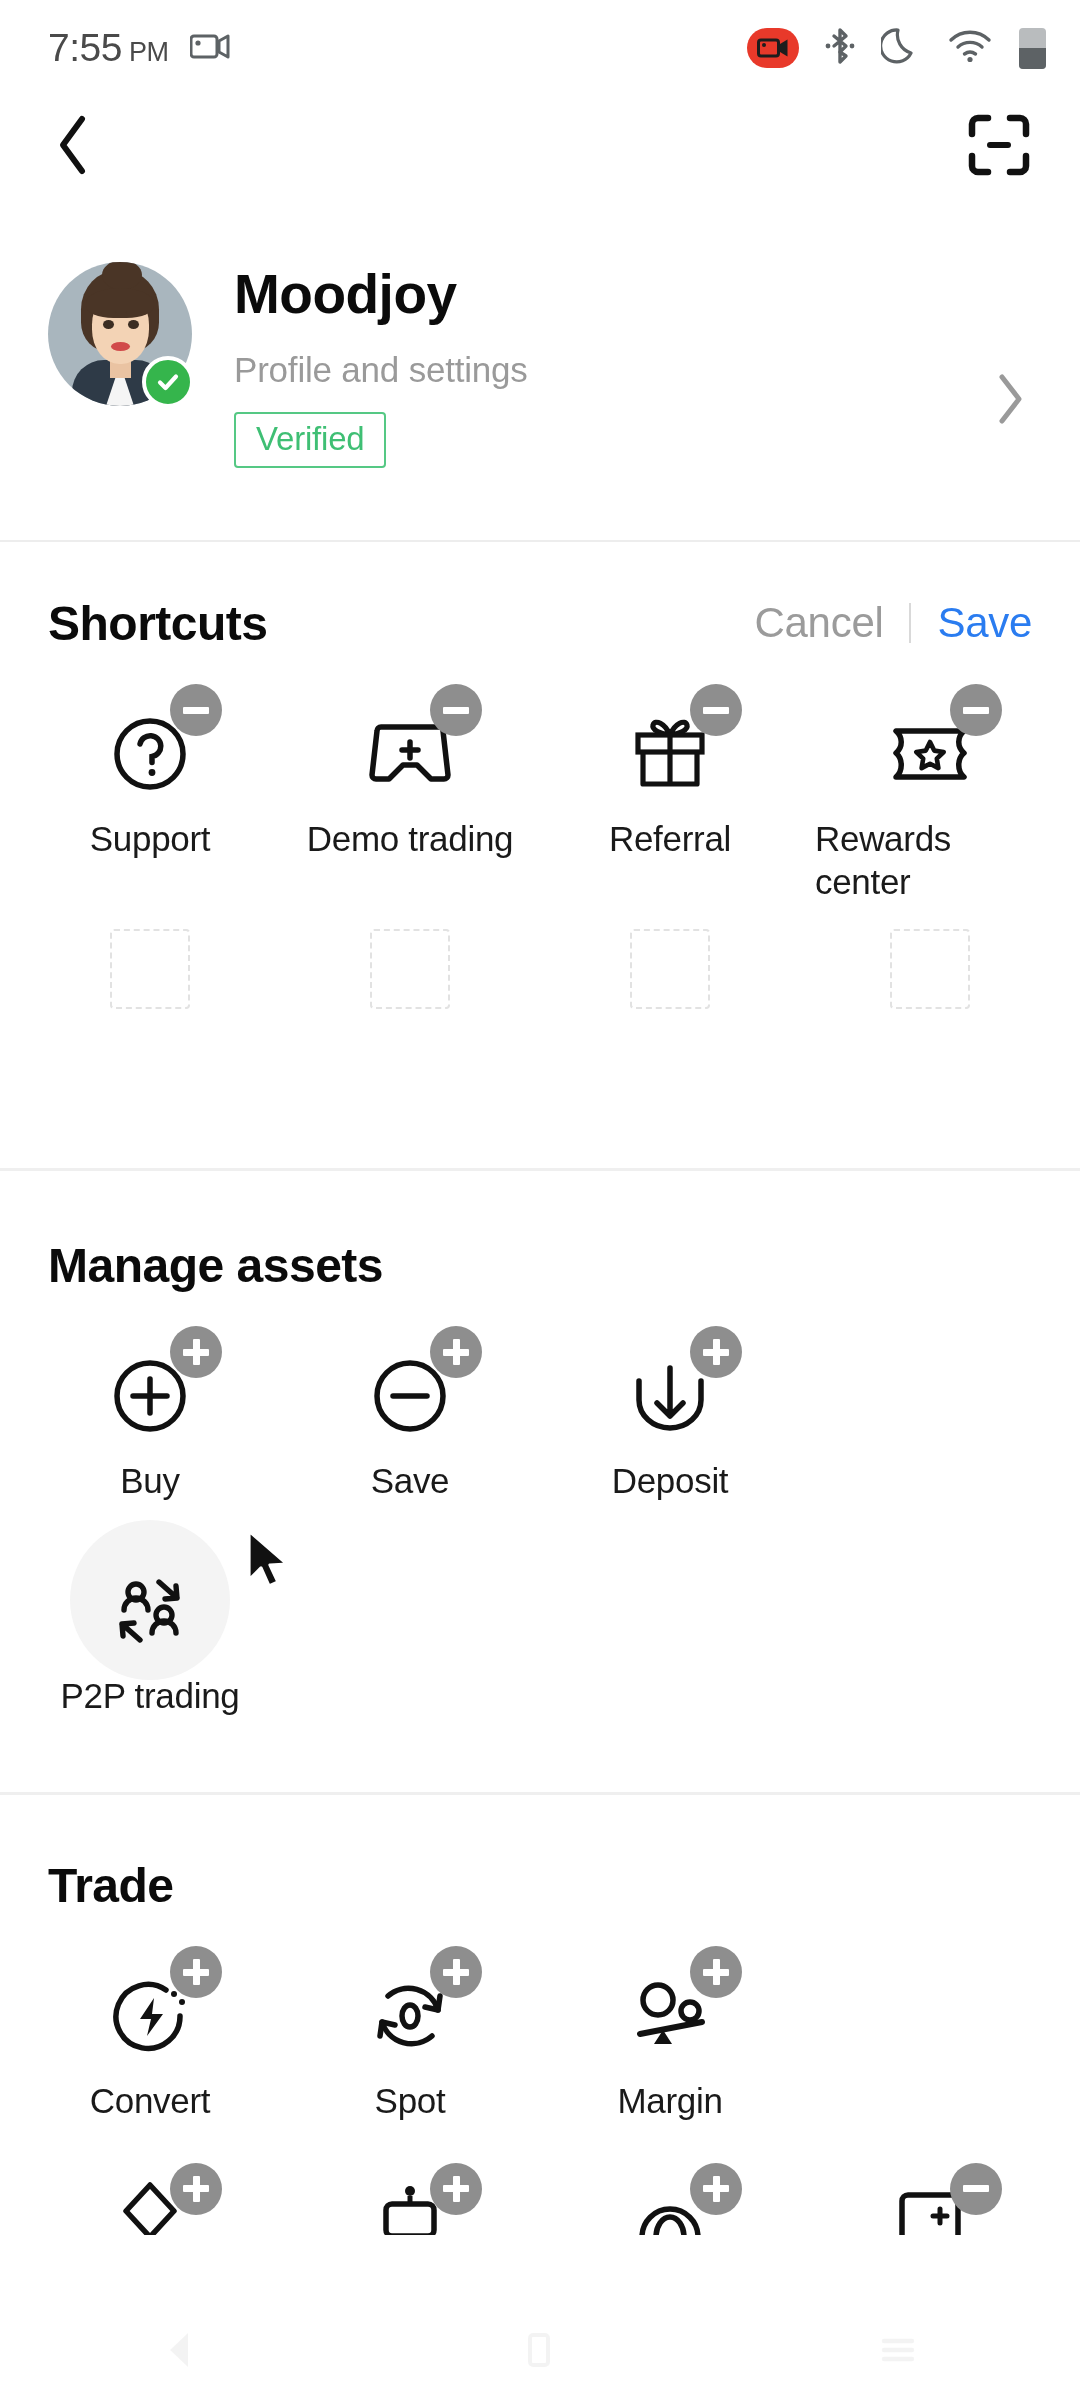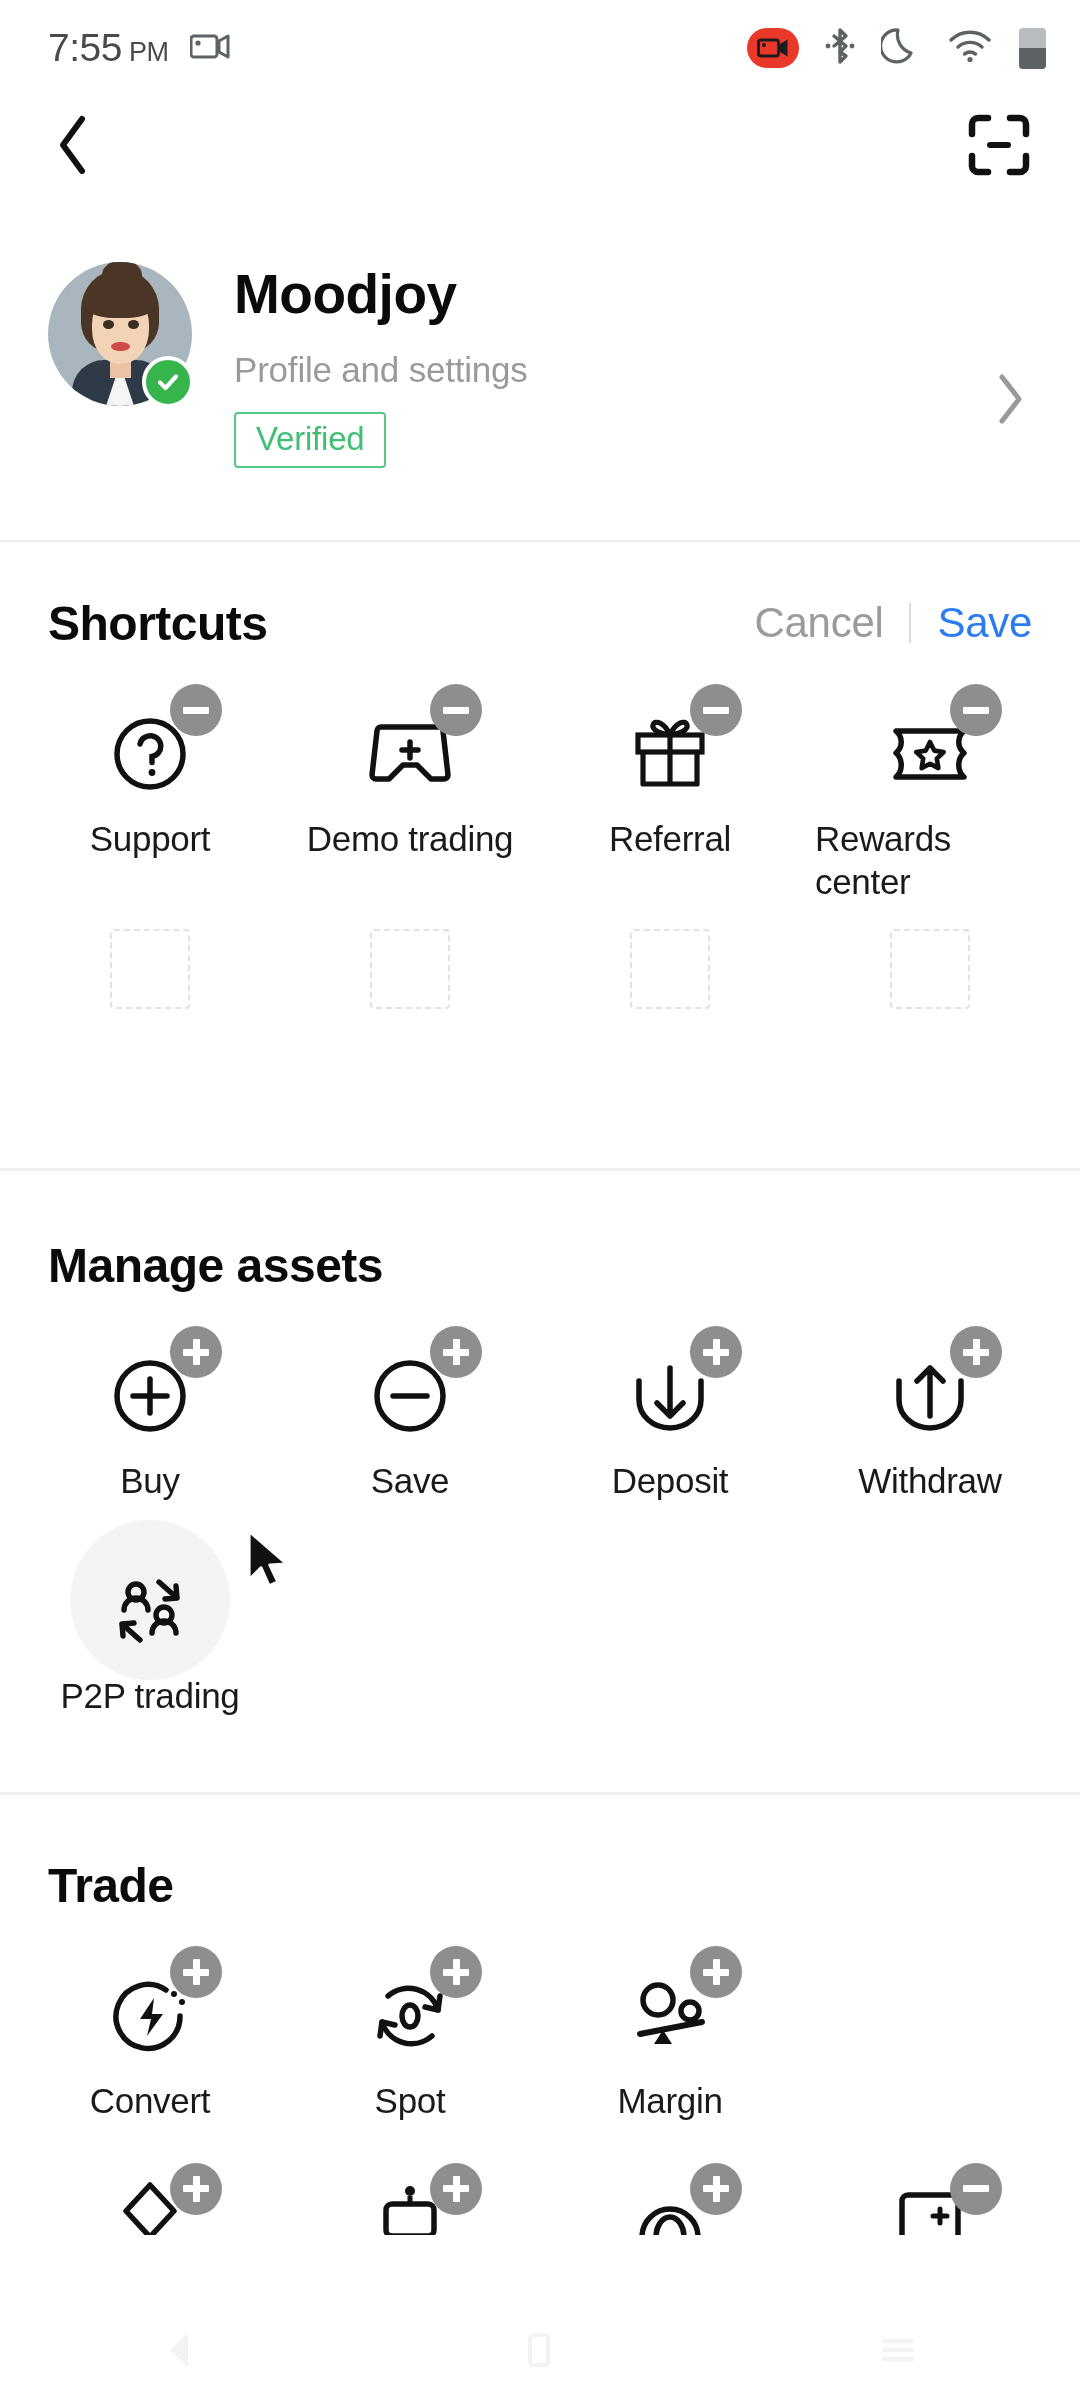--- a/index.html
+++ b/index.html
@@ -384,35 +384,20 @@
             </svg>
           </div>
           <div class="badge">
               <div class="bar-h"></div>
               <div class="bar-v"></div>
             </div>
         </div>
         <div class="cell-label">Deposit</div>
       </div>
 
-      <div class="cell">
-        <div class="icon-holder">
-          <div class="icon-box">
-            <svg width="84" height="84" viewBox="0 0 84 84">
-              <path d="M11 27 V46 A31 28 0 0 0 73 46 V27" fill="none" stroke="#111" stroke-width="5.5" stroke-linecap="round"></path>
-              <path d="M42 62 V14 M29 27 L42 14 L55 27" fill="none" stroke="#111" stroke-width="5.5" stroke-linecap="round" stroke-linejoin="round"></path>
-            </svg>
-          </div>
-          <div class="badge">
-              <div class="bar-h"></div>
-              <div class="bar-v"></div>
-            </div>
-        </div>
-        <div class="cell-label">Withdraw</div>
-      </div>
 
     </div>
 
     <div class="grid" style="margin-top:38px;">
       <div class="cell">
         <div class="icon-holder">
           <div class="press-ring"></div>
           <div class="icon-box">
             <svg width="86" height="78" viewBox="0 0 86 78">
               <circle cx="29" cy="20" r="8" fill="none" stroke="#111" stroke-width="5.4"></circle>

